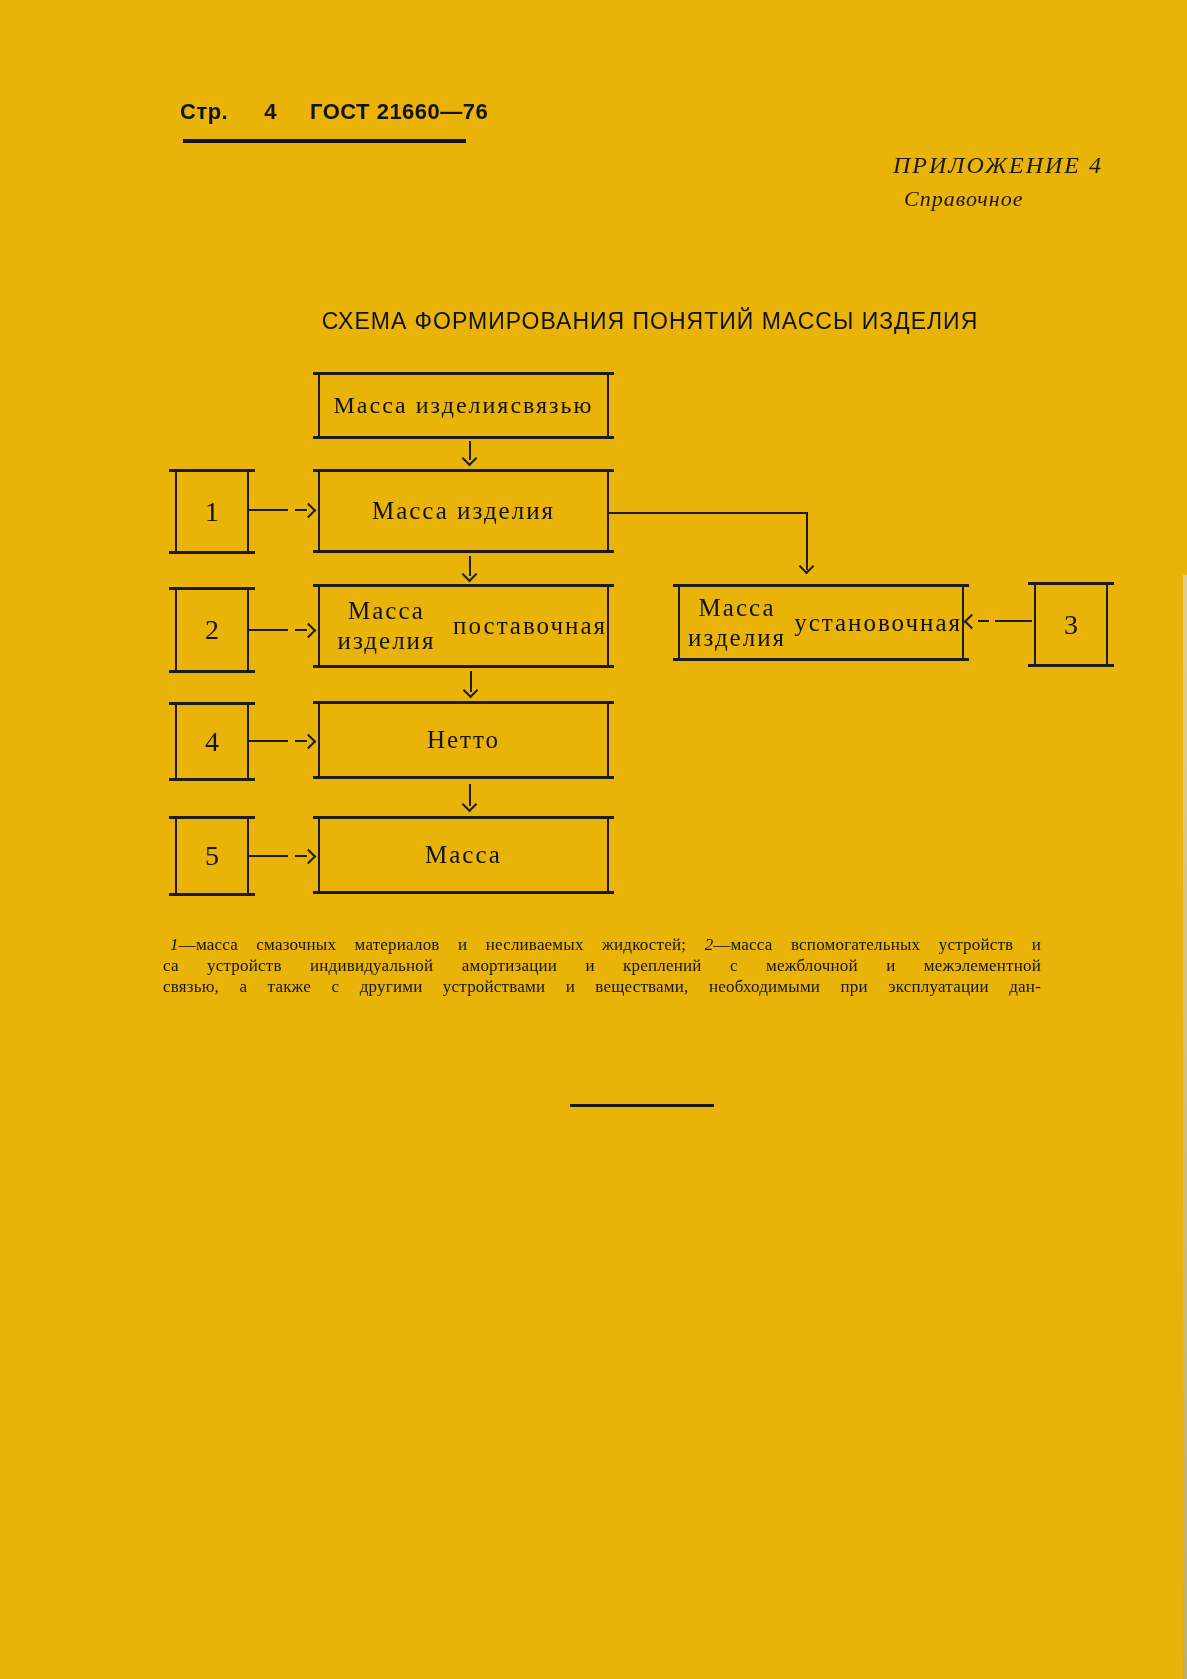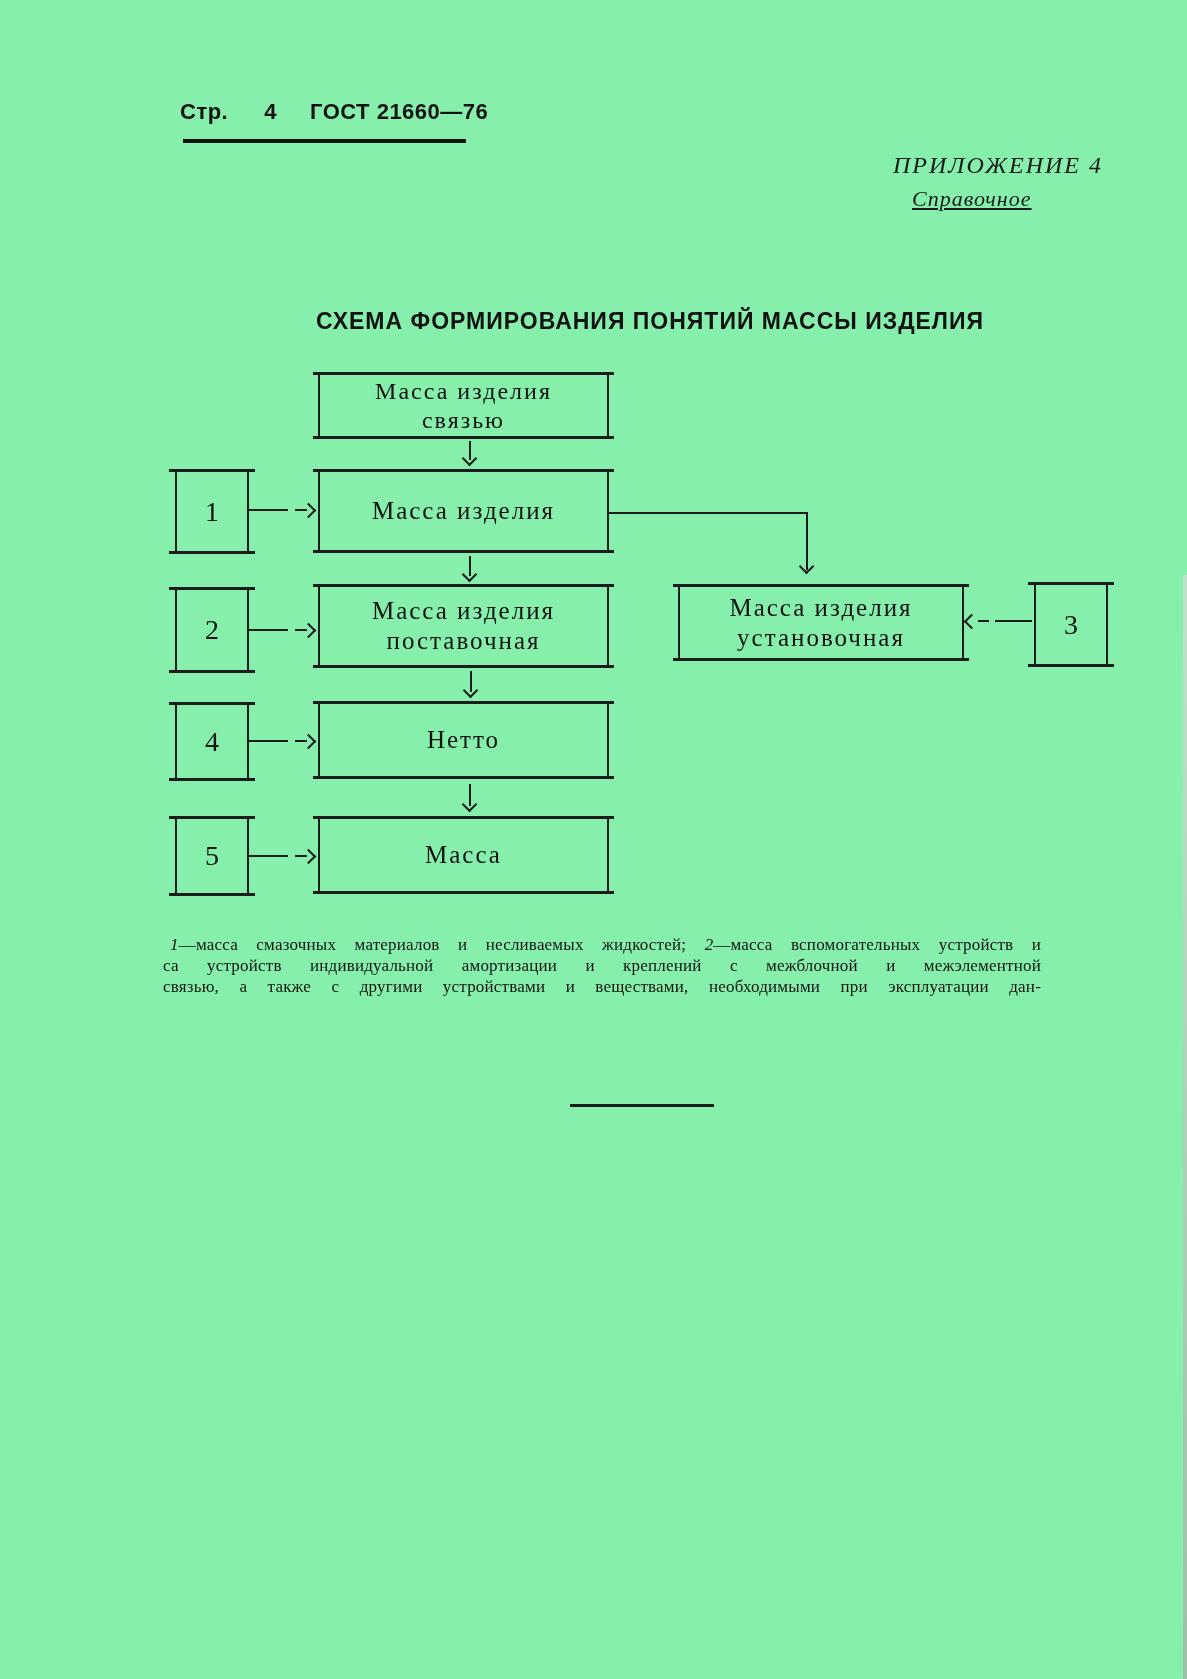--- a/index.html
+++ b/index.html
@@ -1,42 +1,42 @@
 <!DOCTYPE html>
 <html><head>
 <meta charset="utf-8">
 <style>
   html,body{margin:0;padding:0;background:#e9e9e7;}
   .page{
-    position:relative; width:1187px; height:1679px; background:#86efac;
+    position:relative; width:1187px; height:1679px; background:#eab308;
     overflow:hidden; color:#161616;
     font-family:"Liberation Serif", serif;
   }
   
   .hdr{
     position:absolute; left:180px; top:99px; display:flex; align-items:baseline;
     font-family:"Liberation Sans", sans-serif; font-weight:bold; font-size:22px;
     color:#121212; letter-spacing:.5px;
   }
   .hdr .pgnum{margin-left:36px;}
   .hdr .docnum{margin-left:33px;}
   .hdr-rule{position:absolute; left:183px; top:139px; width:283px; height:3.6px; background:#131313;}
   .annex{position:absolute; left:893px; top:152px; font-style:italic; color:#1a1a1a;}
   .annex .a1{font-size:24px; letter-spacing:2px;}
-  .annex .a2{font-size:22px; margin-top:7px; margin-left:19px; letter-spacing:1px;text-decoration:underline;}
+  .annex .a2{font-size:22px; margin-top:7px; margin-left:11px; letter-spacing:1px;}
   
   .dtitle{
     position:absolute; left:113px; top:308px; width:1074px; text-align:center;
-    font-family:"Liberation Sans", sans-serif; font-weight:bold; font-size:23px;
+    font-family:"Liberation Sans", sans-serif; font-weight:normal; font-size:23px;
     letter-spacing:1px; color:#121212;
   }
   
   .box{
     position:absolute; border-left:2.3px solid #1c1c1c; border-right:2.3px solid #1c1c1c;
-    display:flex; flex-direction:column; justify-content:center; align-items:center;
+    display:flex; flex-direction:row; justify-content:center; align-items:center;
     font-size:25px; letter-spacing:2px; line-height:30px; color:#131313; text-align:center;
   }
   .box::before,.box::after{content:""; position:absolute; left:-7px; right:-7px; height:2.8px; background:#1c1c1c;}
   .box::before{top:-1px;} .box::after{bottom:-1px;}
   .b-dry       {left:318px; top:373px; width:287px; height:65px; line-height:29px; font-size:24px;}
   .b-mass      {left:318px; top:470px; width:287px; height:82px;}
   .b-delivery  {left:318px; top:585px; width:287px; height:82px;}
   .b-install   {left:678px; top:585px; width:282px; height:75px;}
   .b-net       {left:318px; top:702px; width:287px; height:76px;}
   .b-gross     {left:318px; top:817px; width:287px; height:76px;}

